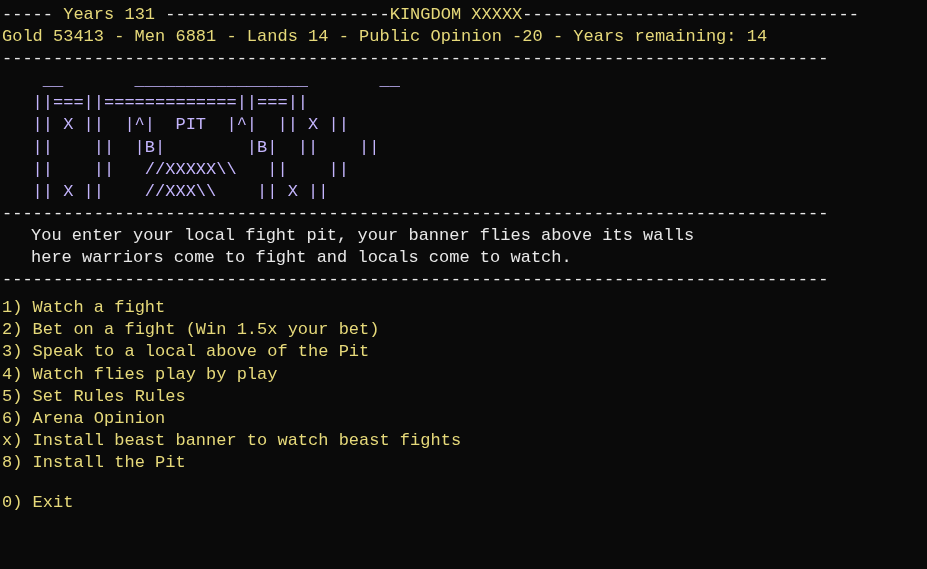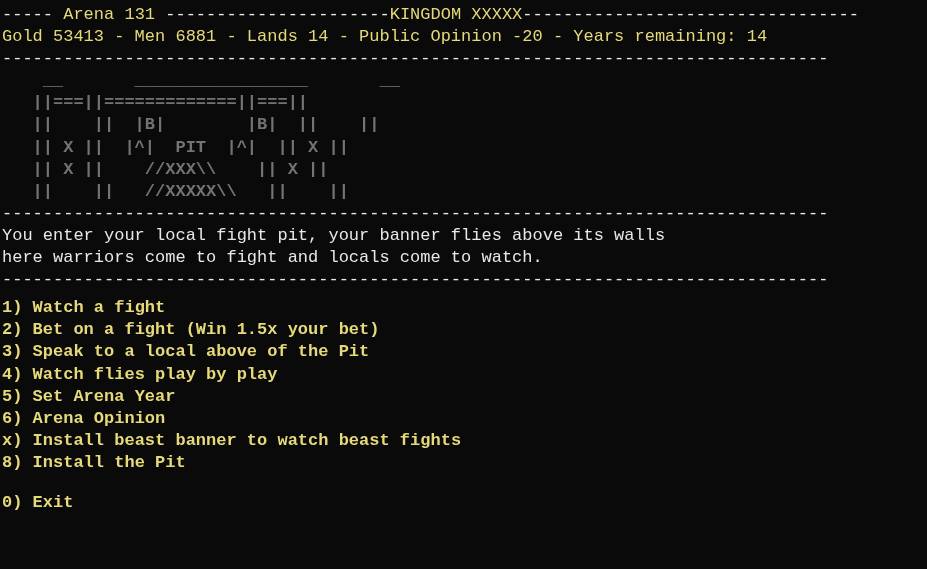--- a/index.html
+++ b/index.html
@@ -14,67 +14,67 @@
       font-size: 17px;
       line-height: 1.3;
       padding: 4px 2px;
       width: 927px;
       height: 569px;
       overflow: hidden;
       font-weight: 500;
     }
     .white { color: #e8e8e8; }
     .yellow { color: #e6d97a; }
-    .gray { color: #737373; font-weight: bold; }
+    .gray { color: #c4b5fd; }
     pre {
       font-family: inherit;
       white-space: pre;
     }
     .header-line {
       white-space: pre;
     }
     .menu-item {
       cursor: pointer;
-      font-weight: bold;
     }
     .flavor-text {
       white-space: pre;
+      margin-left: 29px;
     }
   </style>
 </head>
 <body>
 
-<div class="header-line"><span class="white">----- </span><span class="yellow">Arena</span><span class="yellow"> </span><span class="yellow">131</span><span class="white"> ----------------------</span><span class="yellow">KINGDOM XXXXX</span><span class="white">---------------------------------</span></div>
+<div class="header-line"><span class="white">----- </span><span class="yellow">Years</span><span class="yellow"> </span><span class="yellow">131</span><span class="white"> ----------------------</span><span class="yellow">KINGDOM XXXXX</span><span class="white">---------------------------------</span></div>
 
 <div class="yellow">Gold 53413 - Men 6881 - Lands 14 - Public Opinion -20 - Years remaining: 14</div>
 
 <div class="white">---------------------------------------------------------------------------------</div>
 
 <div class="gray">
 <pre>    __       _________________       __</pre>
 <pre>   ||===||=============||===||</pre>
+<pre>   || X ||  |^|  PIT  |^|  || X ||</pre>
 <pre>   ||    ||  |B|        |B|  ||    ||</pre>
-<pre>   || X ||  |^|  PIT  |^|  || X ||</pre>
+<pre>   ||    ||   //XXXXX\\   ||    ||</pre>
 <pre>   || X ||    //XXX\\    || X ||</pre>
-<pre>   ||    ||   //XXXXX\\   ||    ||</pre>
 </div>
 
 <div class="white">---------------------------------------------------------------------------------</div>
 
 <div class="white flavor-text">You enter your local fight pit, your banner flies above its walls</div>
 <div class="white flavor-text">here warriors come to fight and locals come to watch.</div>
 
 <div class="white">---------------------------------------------------------------------------------</div>
 
 <div style="height: 6px;"></div>
 
 <div class="yellow menu-item"><span>1)</span> <span>Watch a fight</span></div>
 <div class="yellow menu-item"><span>2)</span> <span>Bet on a fight (Win 1.5x your bet)</span></div>
 <div class="yellow menu-item"><span>3)</span> <span>Speak to a local above of the Pit</span></div>
 <div class="yellow menu-item"><span>4)</span> <span>Watch flies play by play</span></div>
-<div class="yellow menu-item"><span>5)</span> <span>Set Arena Year</span></div>
+<div class="yellow menu-item"><span>5)</span> <span>Set Rules Rules</span></div>
 <div class="yellow menu-item"><span>6)</span> <span>Arena Opinion</span></div>
 <div class="yellow menu-item"><span>x)</span> <span>Install beast banner to watch beast fights</span></div>
 <div class="yellow menu-item"><span>8)</span> <span>Install the Pit</span></div>
 
 <div style="height: 18px;"></div>
 
 <div class="yellow menu-item"><span>0)</span> <span>Exit</span></div>
 
 </body></html>

